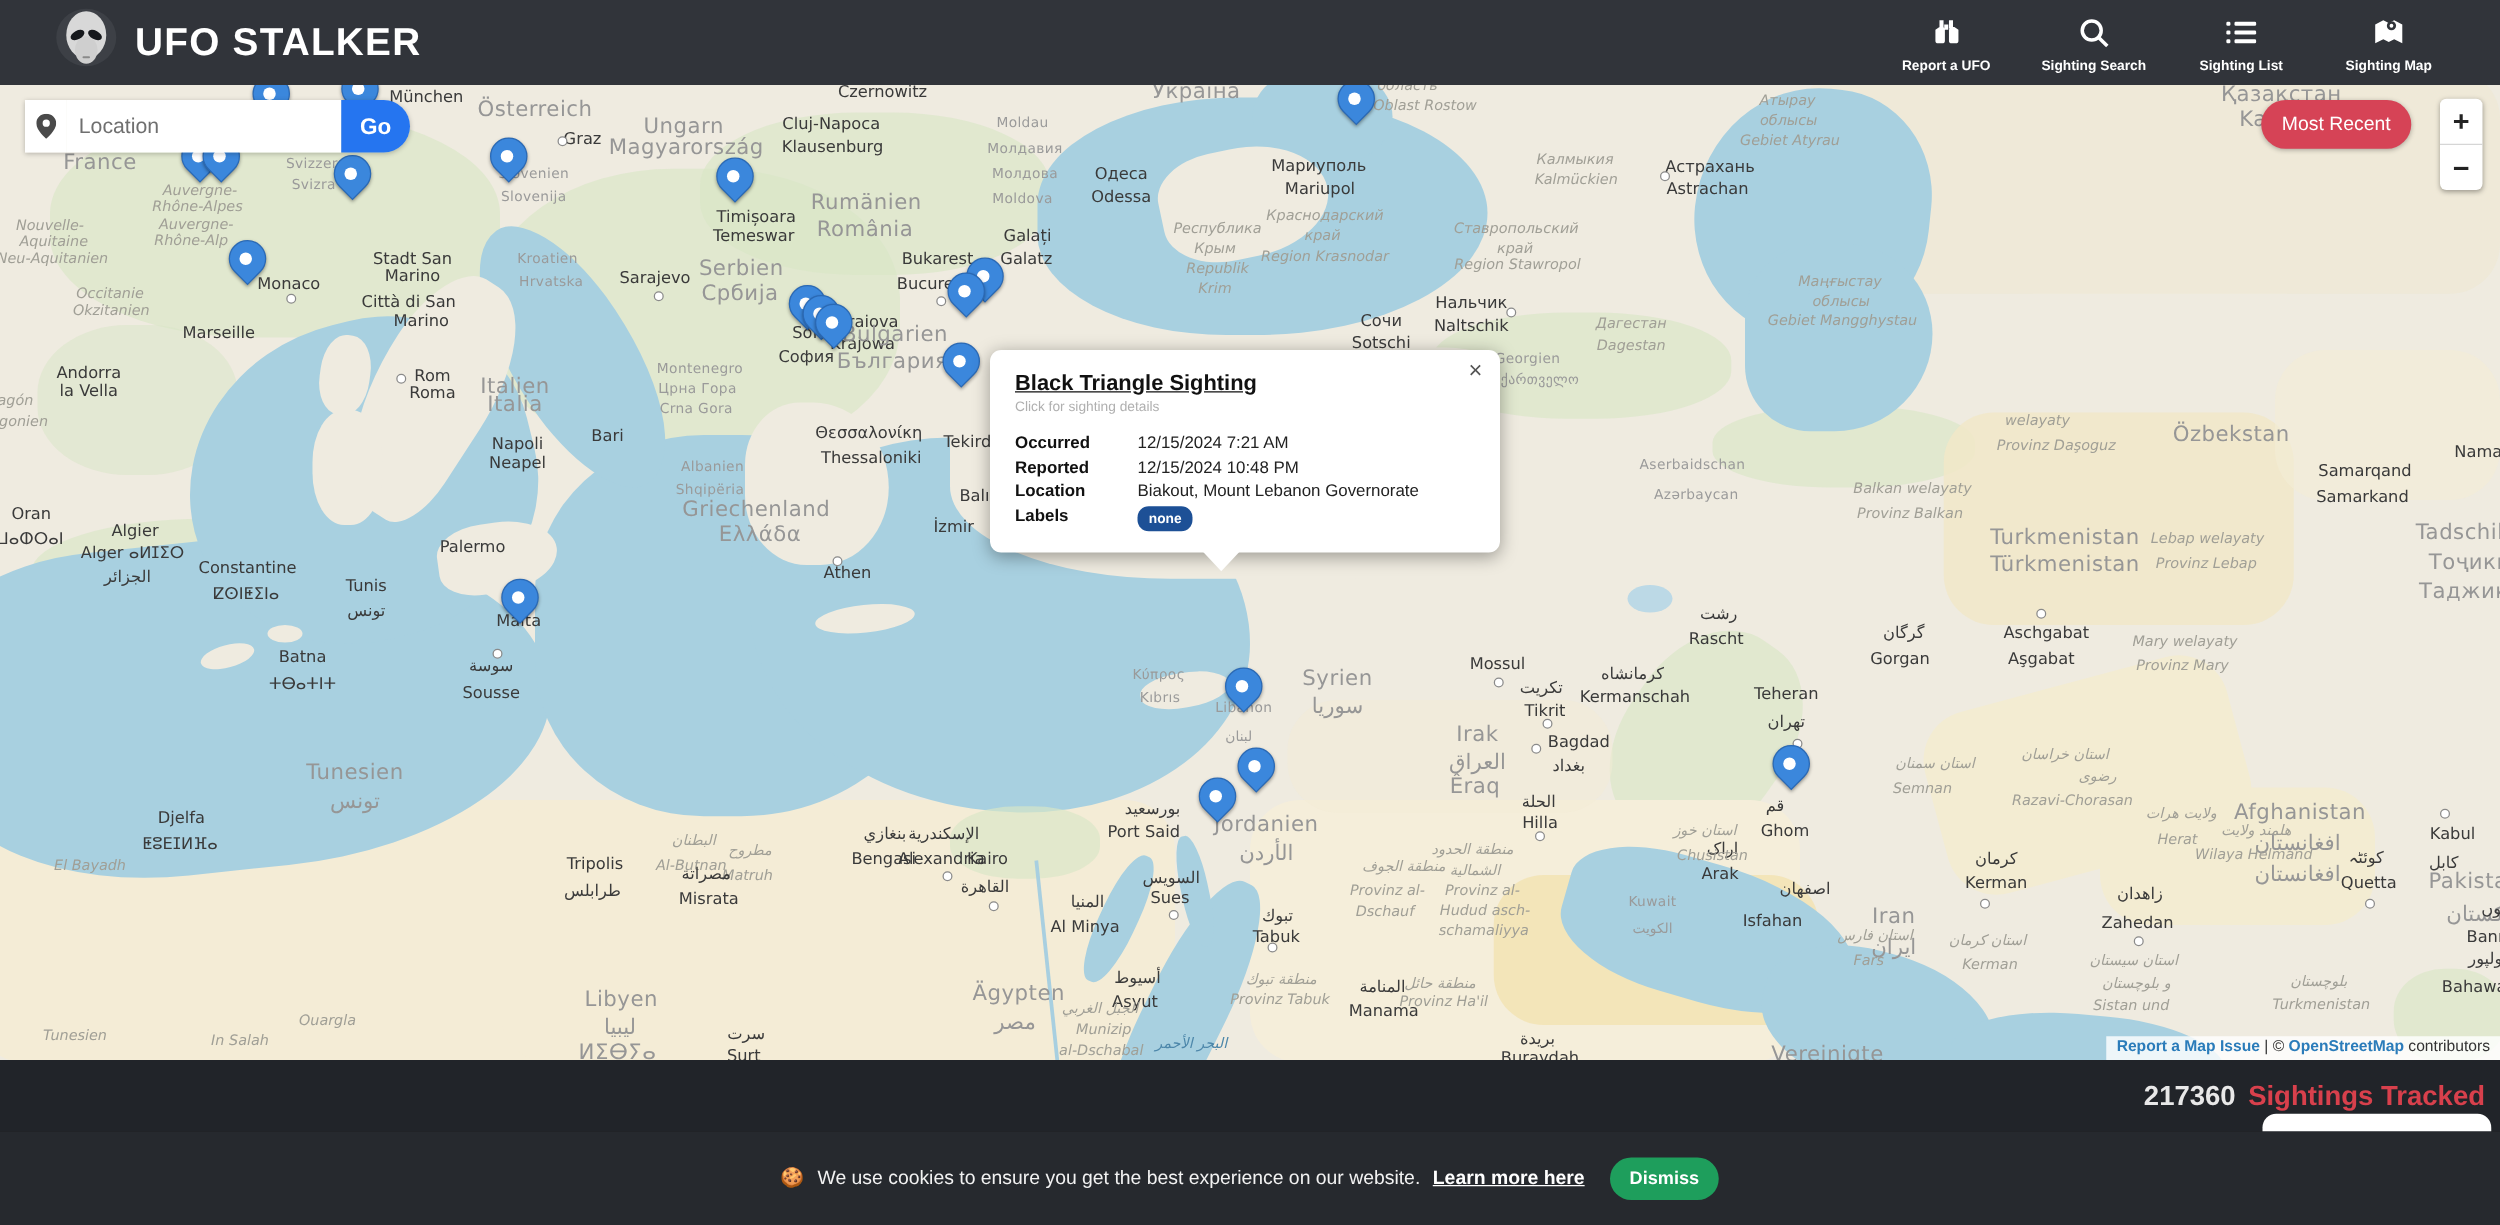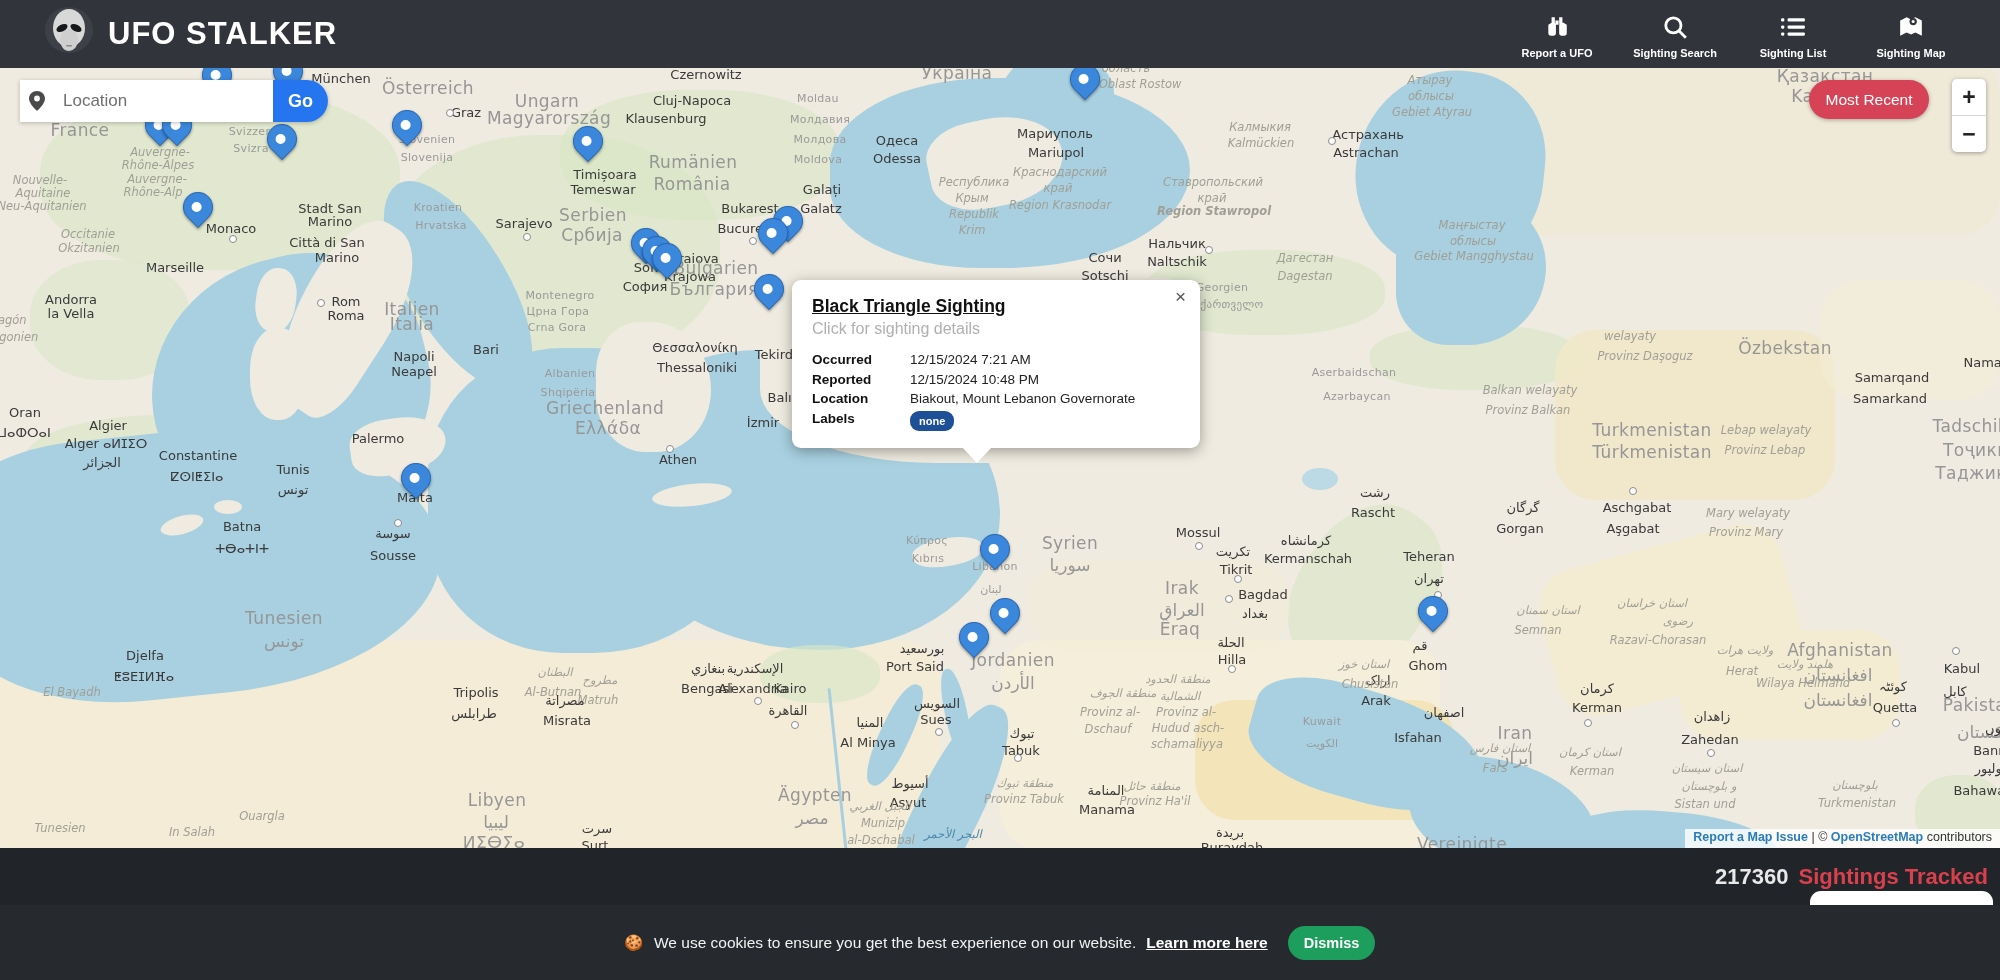--- a/index.html
+++ b/index.html
@@ -62,21 +62,21 @@
   .zbtn{width:34px;height:36px;display:flex;align-items:center;justify-content:center;
         font-size:23px;font-weight:bold;color:#222;cursor:pointer;}
   .zdiv{height:1px;background:#d6d6d6;}
 
   
   #popup{position:absolute;left:792px;top:280px;width:408px;box-sizing:border-box;background:#fff;
          border-radius:9px;box-shadow:0 3px 14px rgba(0,0,0,.35);z-index:15;
          padding:16px 20px 14px 20px;}
   #popup .close{position:absolute;right:14px;top:6px;font-size:19px;color:#555;cursor:pointer;}
   .ptitle{font-size:17.5px;font-weight:bold;color:#111;text-decoration:underline;cursor:pointer;}
-  .psub{font-size:16px;color:#b0b0b0;margin:3px 0 14px 0;}
+  .psub{font-size:11px;color:#b0b0b0;margin:3px 0 14px 0;}
   .prow{display:flex;margin-bottom:3px;}
   .plbl{width:98px;min-width:98px;font-size:13.5px;font-weight:bold;color:#111;line-height:16.5px;}
   .pval{font-size:13.5px;color:#222;line-height:16.5px;}
   .badge{display:inline-block;background:#1d5096;color:#fff;font-size:11px;font-weight:bold;
          border-radius:9px;padding:2px 9px;}
   #popup .tail{position:absolute;left:170px;bottom:-15px;width:0;height:0;
          border-left:15px solid transparent;border-right:15px solid transparent;
          border-top:16px solid #fff;}
 
   
@@ -209,21 +209,21 @@
       <span class="lbl cos" style="left: 570px; top: 373px;">Albanien</span>
       <span class="lbl cos" style="left: 568px; top: 392px;">Shqipëria</span>
       <span class="lbl ci" style="left: 694px; top: 258px;">Craiova</span>
       <span class="lbl ci" style="left: 690px; top: 276px;">Krajowa</span>
       <span class="lbl ci" style="left: 650px; top: 267px;">Sofia</span>
       <span class="lbl ci" style="left: 645px; top: 286px;">София</span>
       <span class="lbl co" style="left: 716px; top: 268px;">Bulgarien</span>
       <span class="lbl co" style="left: 714px; top: 289px;">България</span>
       <span class="lbl ci" style="left: 605px; top: 174px;">Timișoara</span>
       <span class="lbl ci" style="left: 603px; top: 189px;">Temeswar</span>
-      <span class="lbl ci" style="left: 692px; top: 100px;">Cluj-Napoca</span>
+      <span class="lbl ci" style="left: 665px; top: 100px;">Cluj-Napoca</span>
       <span class="lbl ci" style="left: 666px; top: 118px;">Klausenburg</span>
       <span class="lbl ci" style="left: 706px; top: 74px;">Czernowitz</span>
       <span class="lbl co" style="left: 693px; top: 162px;">Rumänien</span>
       <span class="lbl co" style="left: 692px; top: 184px;">România</span>
       <span class="lbl ci" style="left: 750px; top: 208px;">Bukarest</span>
       <span class="lbl ci" style="left: 748px; top: 228px;">București</span>
       <span class="lbl ci" style="left: 822px; top: 189px;">Galați</span>
       <span class="lbl ci" style="left: 821px; top: 208px;">Galatz</span>
       <span class="lbl cos" style="left: 818px; top: 98px;">Moldau</span>
       <span class="lbl cos" style="left: 820px; top: 119px;">Молдавия</span>
@@ -240,21 +240,21 @@
       <span class="lbl re" style="left: 972px; top: 230px;">Krim</span>
       <span class="lbl re" style="left: 1060px; top: 172px;">Краснодарский</span>
       <span class="lbl re" style="left: 1058px; top: 188px;">край</span>
       <span class="lbl re" style="left: 1060px; top: 205px;">Region Krasnodar</span>
       <span class="lbl re" style="left: 1126px; top: 68px;">область</span>
       <span class="lbl re" style="left: 1140px; top: 84px;">Oblast Rostow</span>
       <span class="lbl re" style="left: 1260px; top: 127px;">Калмыкия</span>
       <span class="lbl re" style="left: 1261px; top: 143px;">Kalmückien</span>
       <span class="lbl re" style="left: 1213px; top: 182px;">Ставропольский</span>
       <span class="lbl re" style="left: 1212px; top: 198px;">край</span>
-      <span class="lbl re" style="left: 1214px; top: 211px; font-weight: bold;">Region Stawropol</span>
+      <span class="lbl re" style="left: 1214px; top: 211px;">Region Stawropol</span>
       <span class="lbl ci" style="left: 1368px; top: 134px;">Астрахань</span>
       <span class="lbl ci" style="left: 1366px; top: 152px;">Astrachan</span>
       <span class="lbl re" style="left: 1430px; top: 80px;">Атырау</span>
       <span class="lbl re" style="left: 1431px; top: 96px;">облысы</span>
       <span class="lbl re" style="left: 1432px; top: 112px;">Gebiet Atyrau</span>
       <span class="lbl re" style="left: 1472px; top: 225px;">Маңғыстау</span>
       <span class="lbl re" style="left: 1473px; top: 241px;">облысы</span>
       <span class="lbl re" style="left: 1474px; top: 256px;">Gebiet Mangghystau</span>
       <span class="lbl ci" style="left: 1177px; top: 243px;">Нальчик</span>
       <span class="lbl ci" style="left: 1177px; top: 261px;">Naltschik</span>

